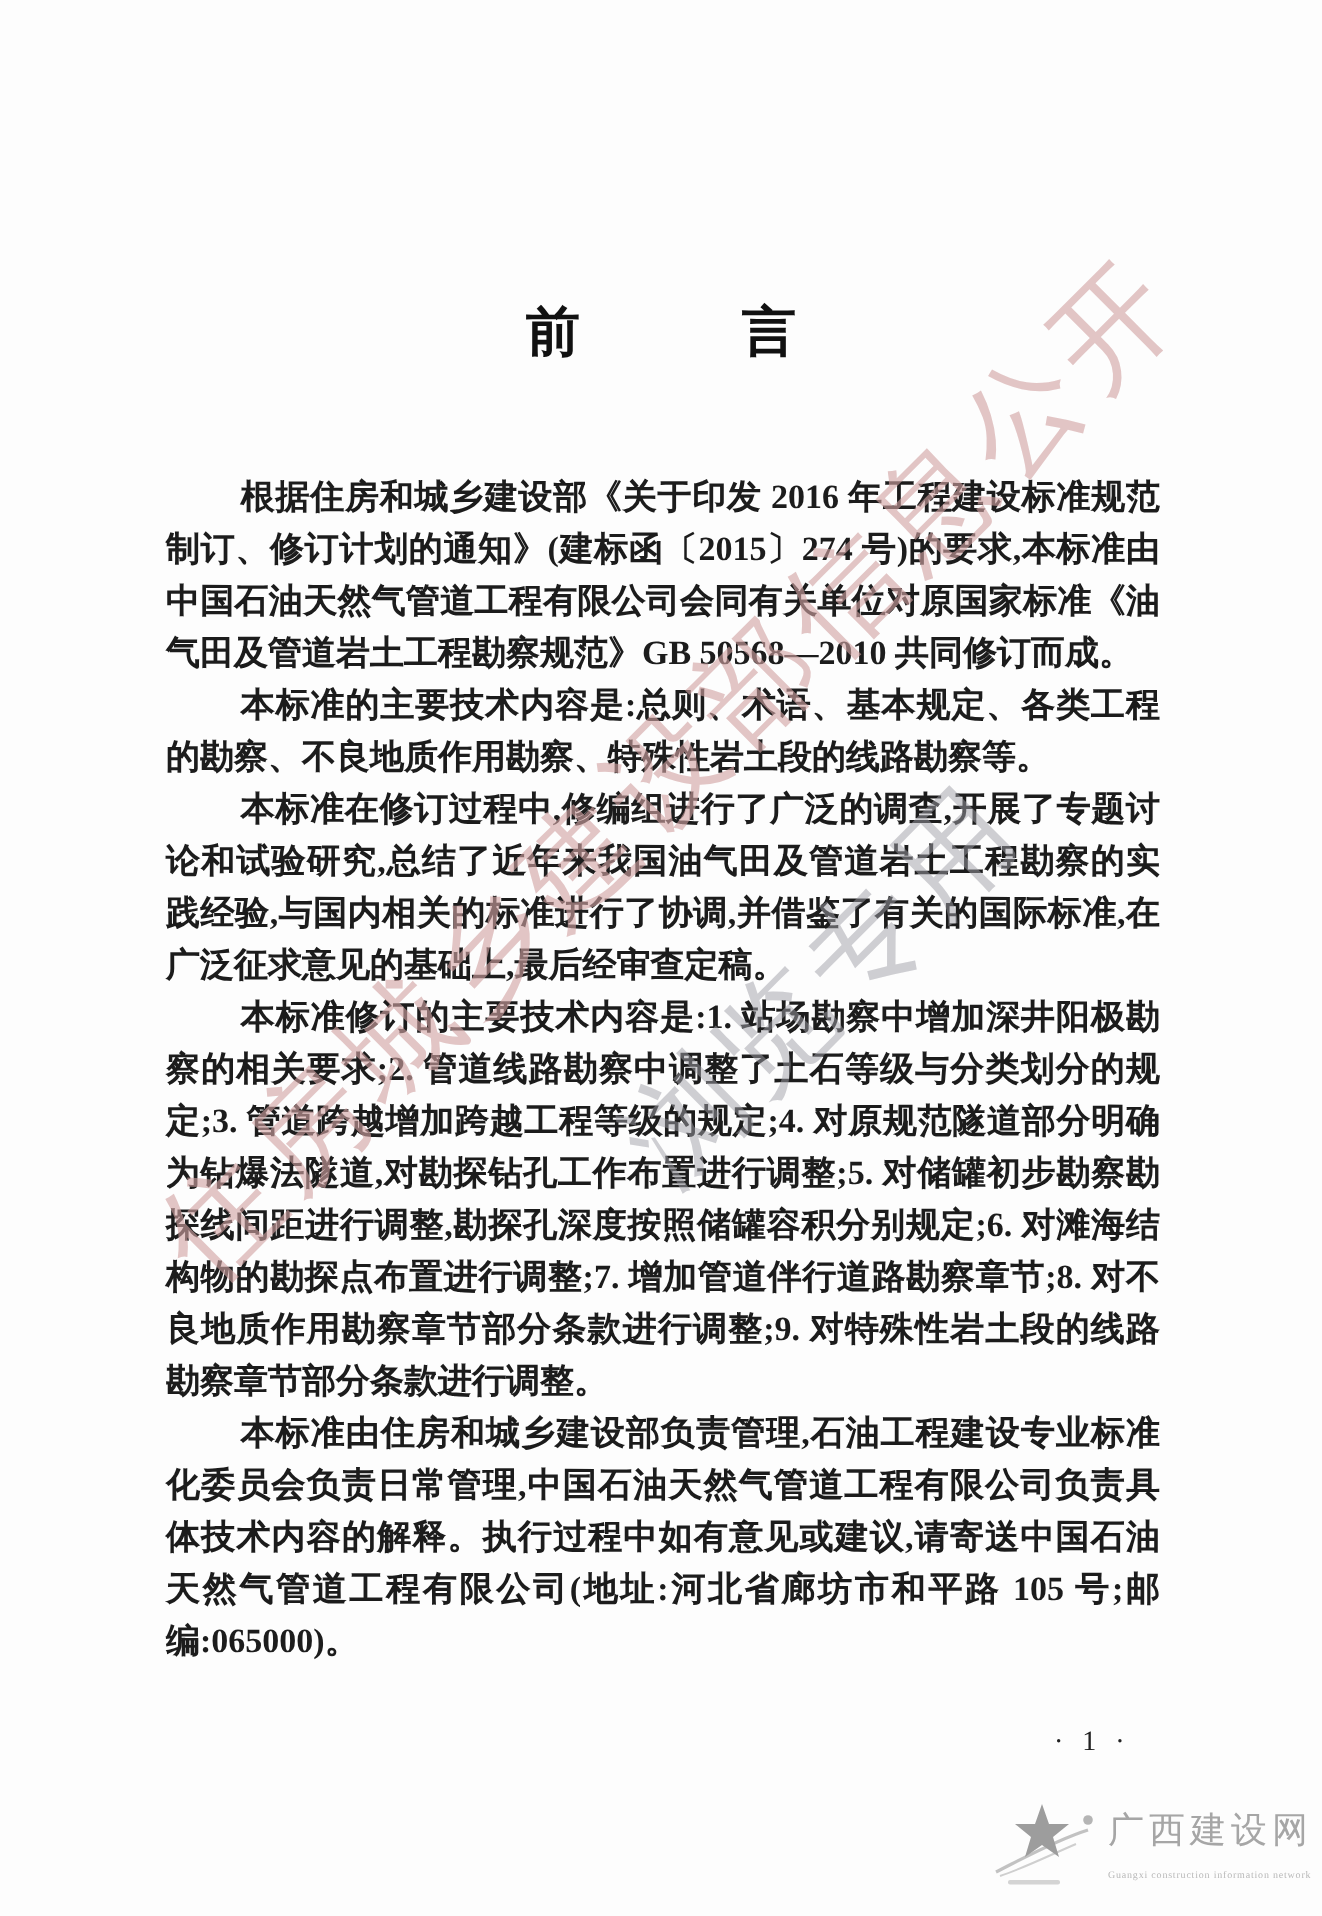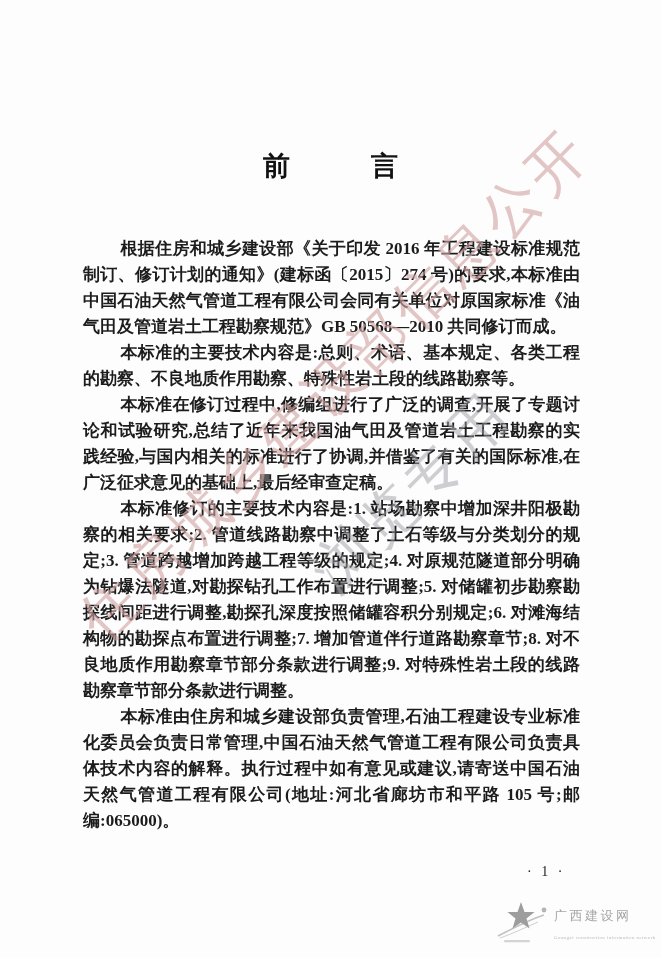--- a/index.html
+++ b/index.html
@@ -69,21 +69,21 @@
   .logo {
     position: absolute;
     left: 494px; top: 896px;
     width: 164px;
     display: flex;
     align-items: center;
   }
   .logo-star { flex: 0 0 auto; }
   .logo-text { margin-left: 2px; }
   .logo-site-name {
-    font-size: 13px;
+    font-size: 18px;
     color: #a6a6a6;
     letter-spacing: 2.5px;
     line-height: 18px;
     white-space: nowrap;
   }
   .logo-tagline {
     font-size: 5px;
     color: #b8b8b8;
     letter-spacing: 0.4px;
     white-space: nowrap;

